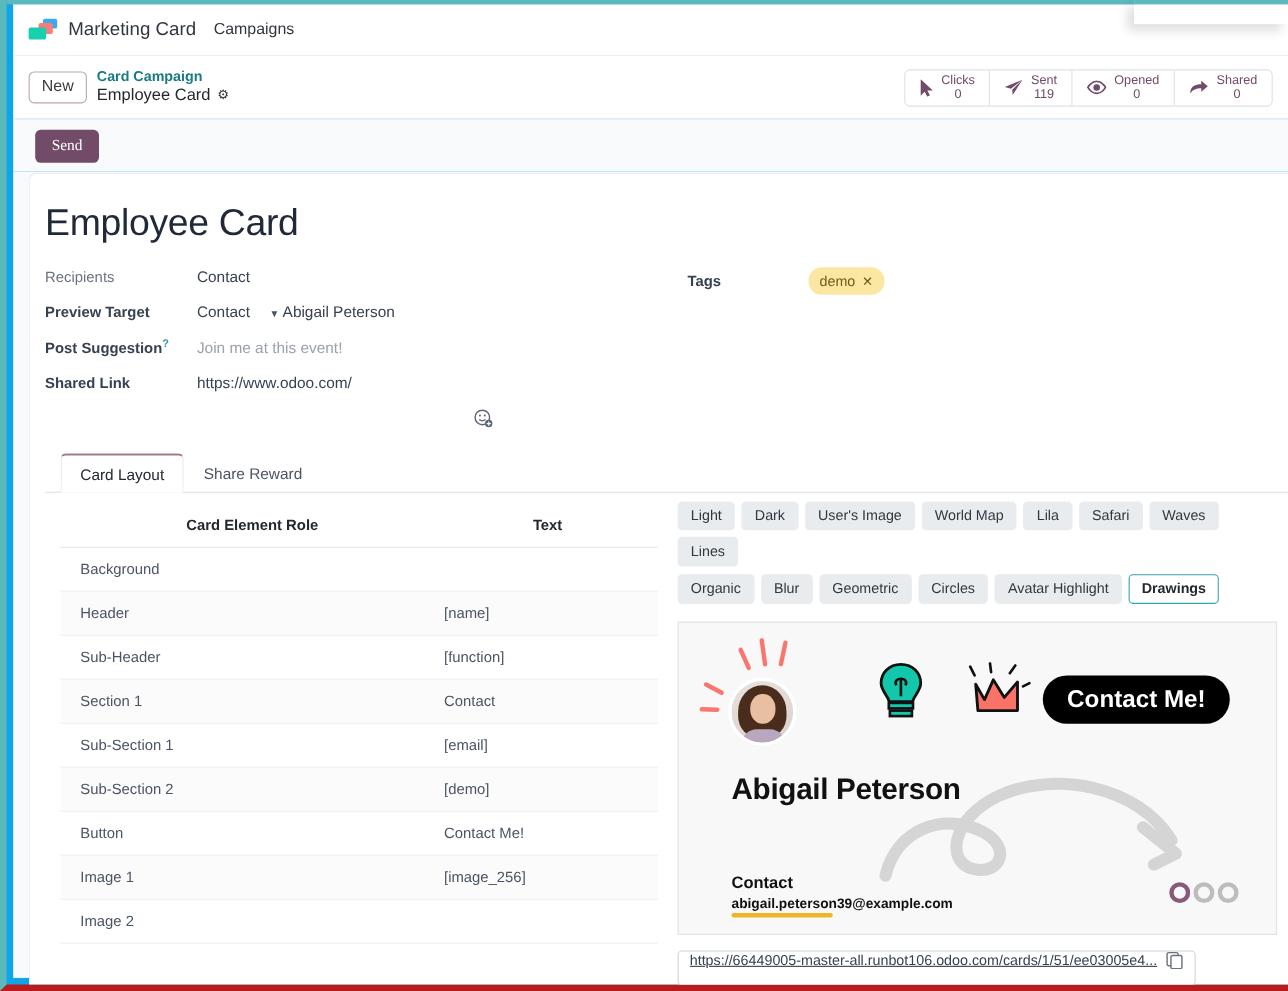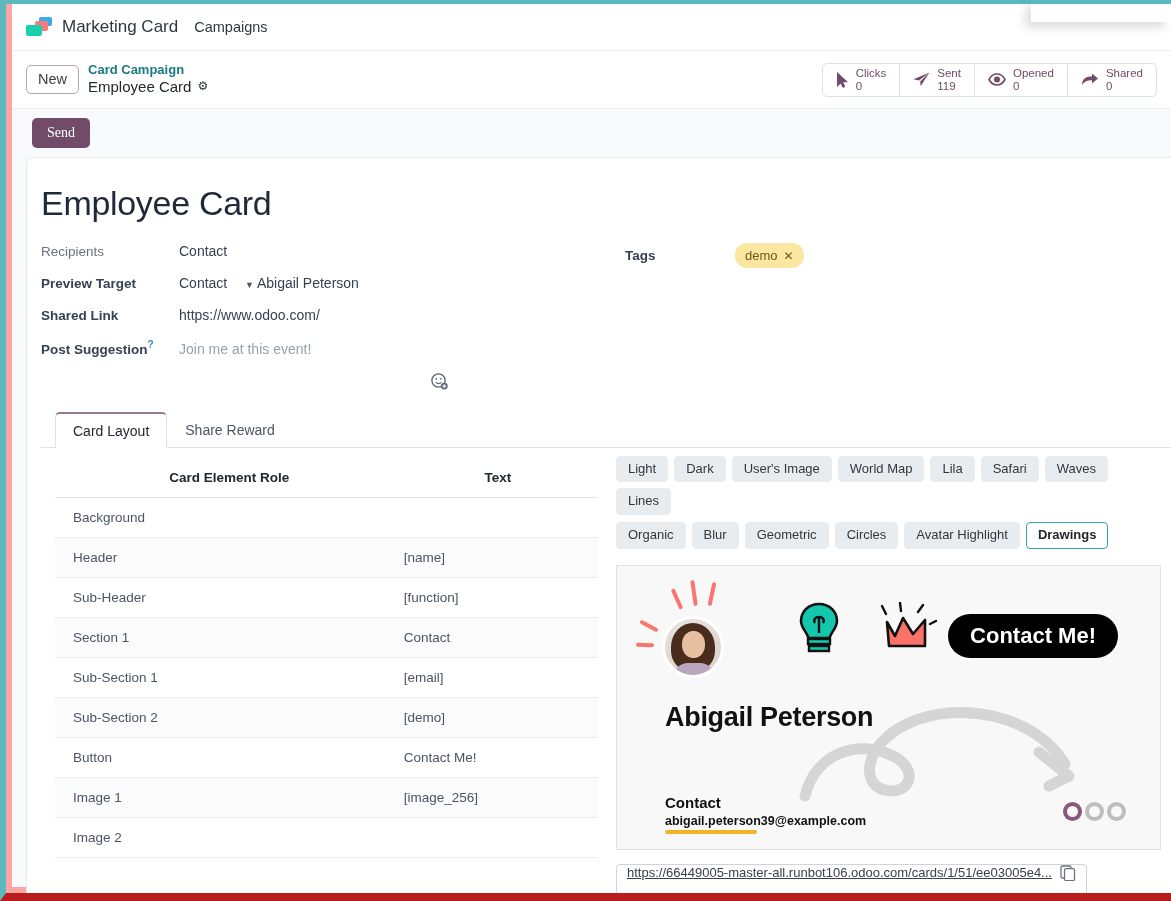--- a/index.html
+++ b/index.html
@@ -9,22 +9,22 @@
     font-family: "Liberation Sans", sans-serif;
     background: #ffffff;
     overflow: hidden;
     color: #374151;
   }
 
   
   #app-frame {
     position: absolute; inset: 0;
     border-left: 6px solid #5bb8bd;
-    border-bottom: 8px solid #b91c1c;
-    background: #fca5a5;
+    border-bottom: 6px solid #b91c1c;
+    background: #0ea5e9;
   }
   #top-teal-strip {
     position: absolute; left: 0; top: 0; width: 1171px; height: 4px;
     background: #5bb8bd;
   }
   #popup-overlay {
     position: absolute; right: 0; top: 0; width: 140px; height: 22px;
     background: #ffffff;
     border-top: 4px solid #5bb8bd;
     box-shadow: -6px 6px 10px rgba(0,0,0,0.13);
@@ -66,20 +66,21 @@
 
   .stat-group {
     margin-left: auto; display: flex;
     border: 1px solid #dee2e6; border-radius: 5px; overflow: hidden;
     background: #fff; height: 34px;
   }
   .stat-btn {
     display: flex; align-items: center; gap: 7px;
     padding: 0 13px; border-right: 1px solid #dee2e6;
     color: #714b67;
+    text-align: center;
   }
   .stat-btn:last-child { border-right: none; }
   .stat-txt { line-height: 1.08; }
   .stat-label { font-size: 11.5px; }
   .stat-val { font-size: 11.5px; }
   .stat-ico svg { display: block; }
 
   
   #action-bar {
     position: absolute; left: 6px; top: 108px; right: 0; height: 48px;
@@ -305,28 +306,28 @@
           <div class="fval">Contact</div>
         </div>
         <div class="frow">
           <div class="flabel">Preview Target</div>
           <div class="fval" style="width:66px">Contact</div>
           <div class="fval">
             <span class="caret">▼</span><span>Abigail Peterson</span>
           </div>
         </div>
         <div class="frow">
+          <div class="flabel">
+            <span>Post Suggestion</span><span class="helpq">?</span>
+          </div>
+          <div class="fval muted">Join me at this event!</div>
+        </div>
+        <div class="frow">
           <div class="flabel">Shared Link</div>
           <div class="fval">https://www.odoo.com/</div>
-        </div>
-        <div class="frow">
-          <div class="flabel">
-            <span>Post Suggestion</span><span class="helpq">?</span>
-          </div>
-          <div class="fval muted">Join me at this event!</div>
         </div>
         <div class="emoji-ico">
           <svg width="17" height="17" viewBox="0 0 17 17">
               <circle cx="7.5" cy="7.5" r="6.6" fill="none" stroke="#5a6472" stroke-width="1.3"></circle>
               <circle cx="5.3" cy="5.8" r="0.9" fill="#5a6472"></circle>
               <circle cx="9.7" cy="5.8" r="0.9" fill="#5a6472"></circle>
               <path d="M4.6 9.4 Q7.5 11.8 10.4 9.4" fill="none" stroke="#5a6472" stroke-width="1.2"></path>
               <circle cx="13.3" cy="13.1" r="3.4" fill="#5a6472"></circle>
               <path d="M13.3 11.2 L13.3 15 M11.4 13.1 L15.2 13.1" stroke="#fff" stroke-width="1.1"></path>
             </svg>

